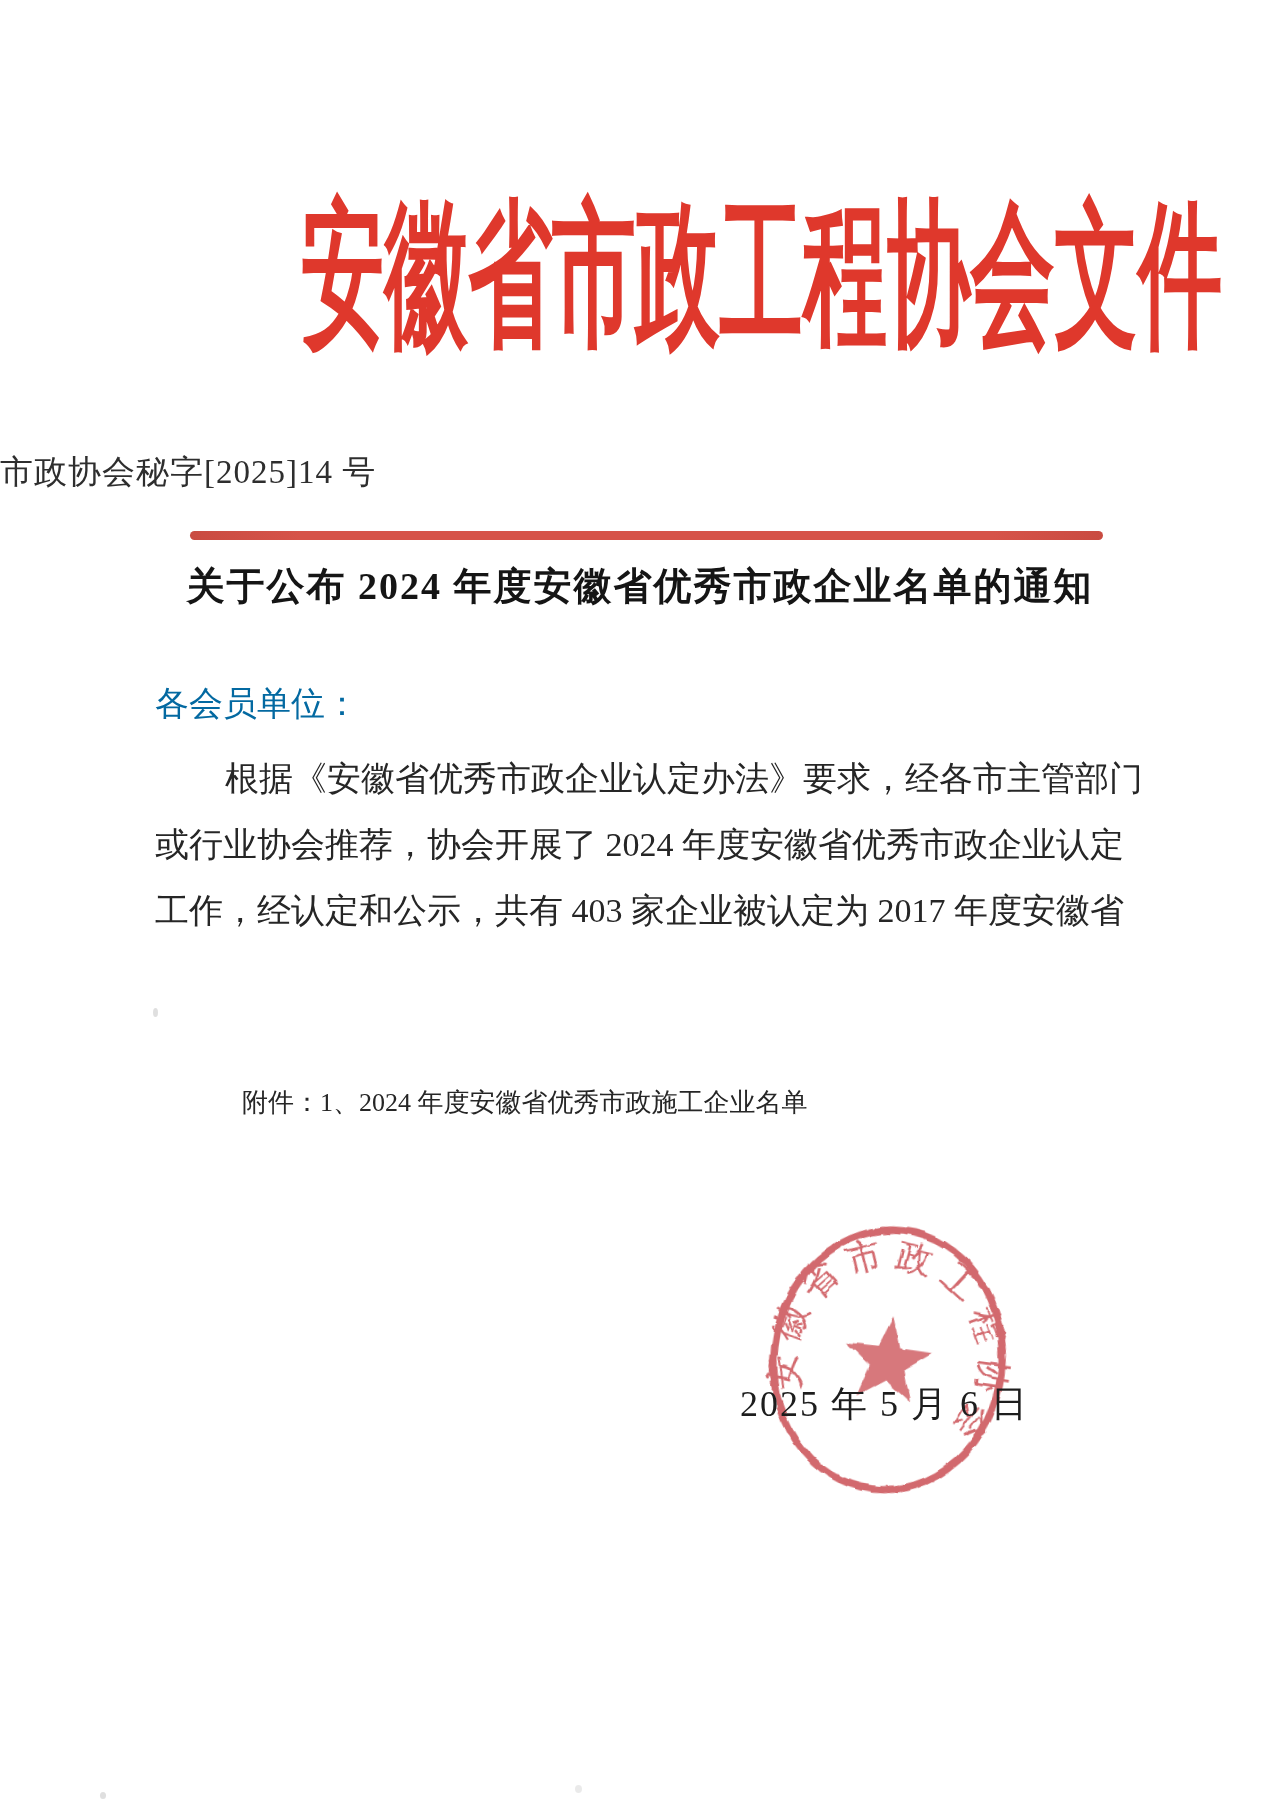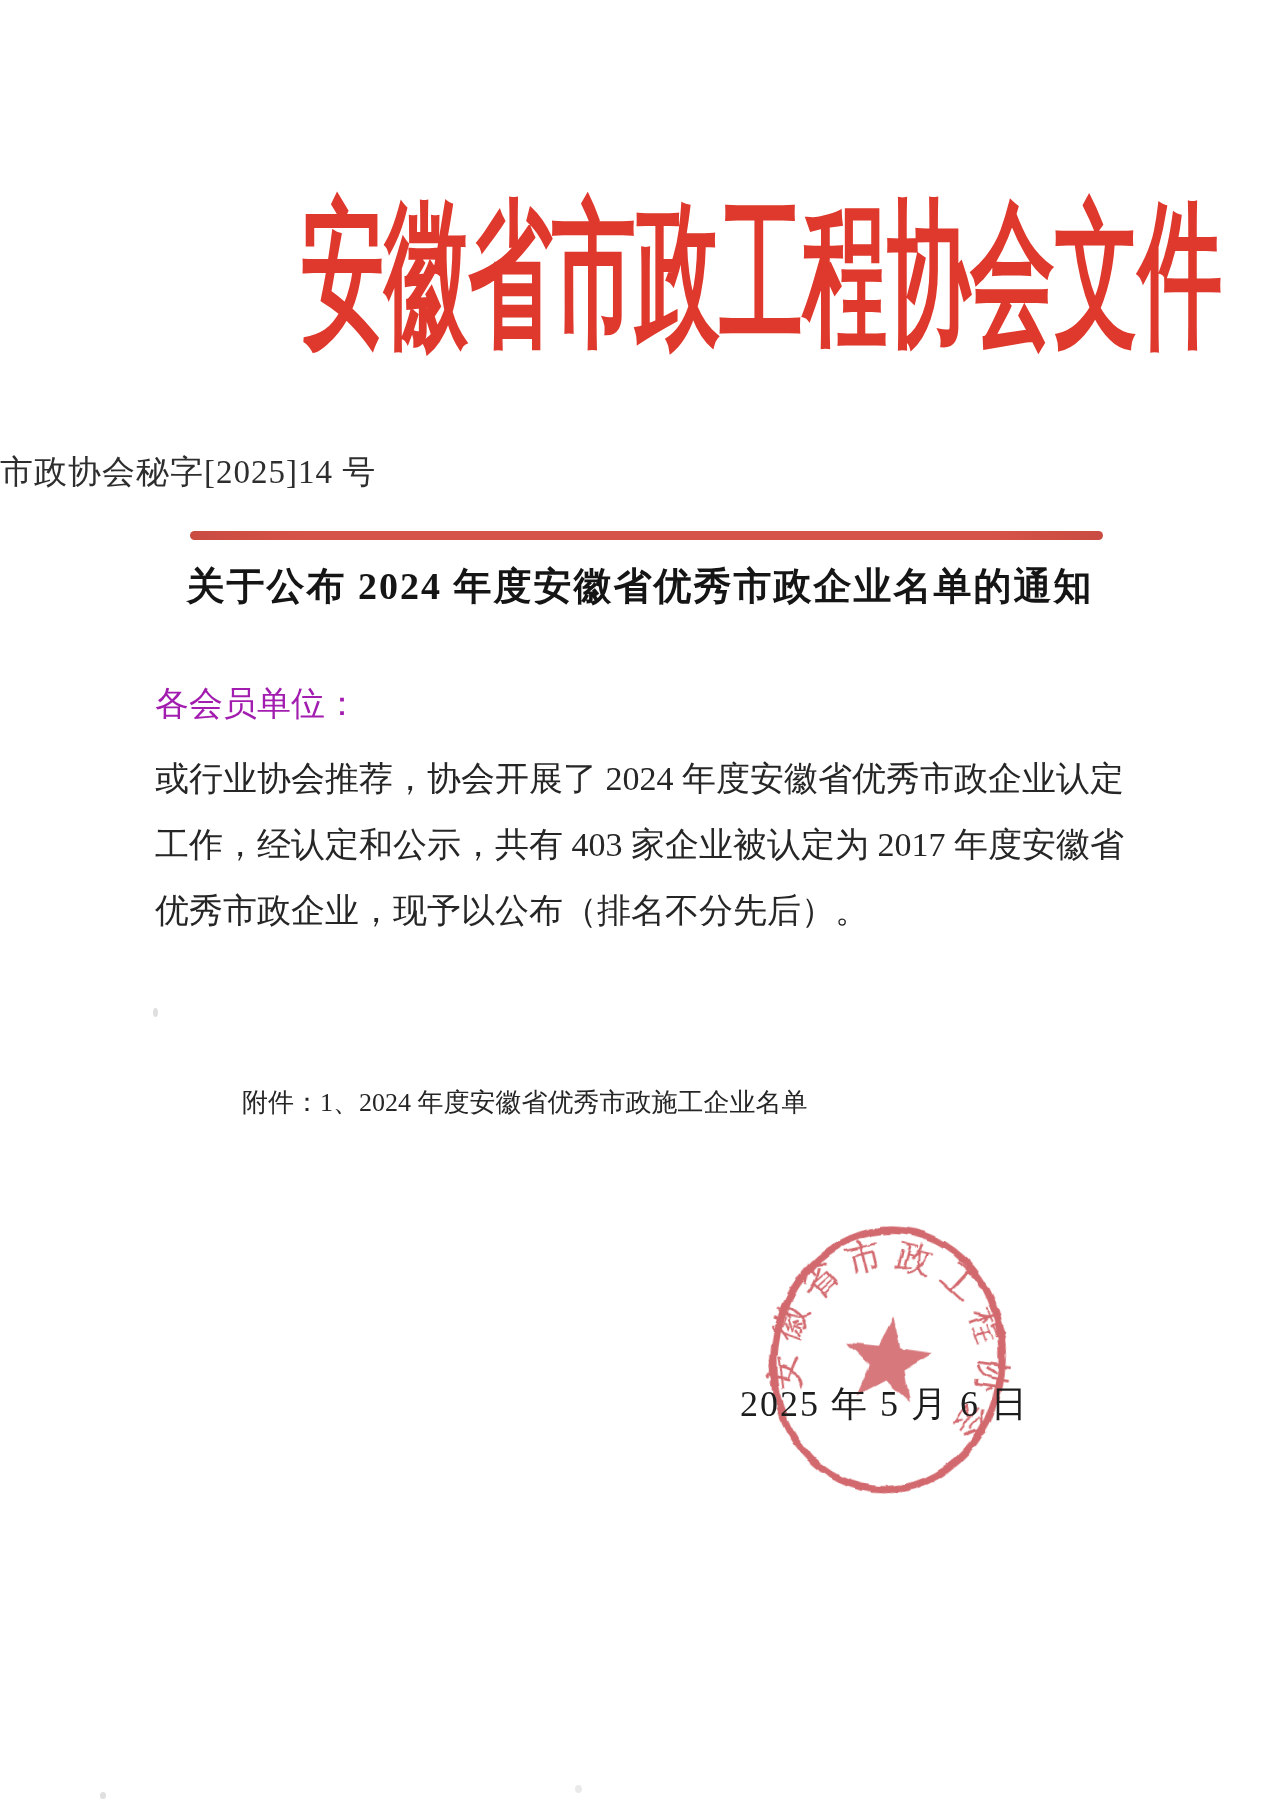--- a/index.html
+++ b/index.html
@@ -63,21 +63,21 @@
     letter-spacing: 2px;
     color: #151515;
     white-space: nowrap;
   }
   .salutation {
     position: absolute;
     top: 684px;
     left: 155px;
     font-size: 34px;
     line-height: 40px;
-    color: #a21caf;
+    color: #0369a1;
   }
   .paragraph {
     position: absolute;
     top: 746px;
     left: 155px;
     width: 972px;
     font-size: 34px;
     line-height: 66px;
     color: #262626;
   }
@@ -135,23 +135,23 @@
 
   <div class="doc-number">市政协会秘字[2025]14 号</div>
 
   <div class="red-line"></div>
 
   <h1 class="notice-title">关于公布 2024 年度安徽省优秀市政企业名单的通知</h1>
 
   <div class="salutation">各会员单位：</div>
 
   <div class="paragraph">
+    <div class="line first">根据《安徽省优秀市政企业认定办法》要求，经各市主管部门</div>
     <div class="line">或行业协会推荐，协会开展了 2024 年度安徽省优秀市政企业认定</div>
     <div class="line">工作，经认定和公示，共有 403 家企业被认定为 2017 年度安徽省</div>
-    <div class="line">优秀市政企业，现予以公布（排名不分先后）。</div>
   </div>
 
   <div class="attachments">
     <div class="att-line-1">附件：1、2024 年度安徽省优秀市政施工企业名单</div>
   </div>
 
   <svg class="seal" viewBox="0 0 324 344" xmlns="http://www.w3.org/2000/svg">
     <defs>
       <filter id="stampRough" x="-10%" y="-10%" width="120%" height="120%">
         <feTurbulence type="fractalNoise" baseFrequency="0.055" numOctaves="2" seed="7" result="noise"></feTurbulence>

